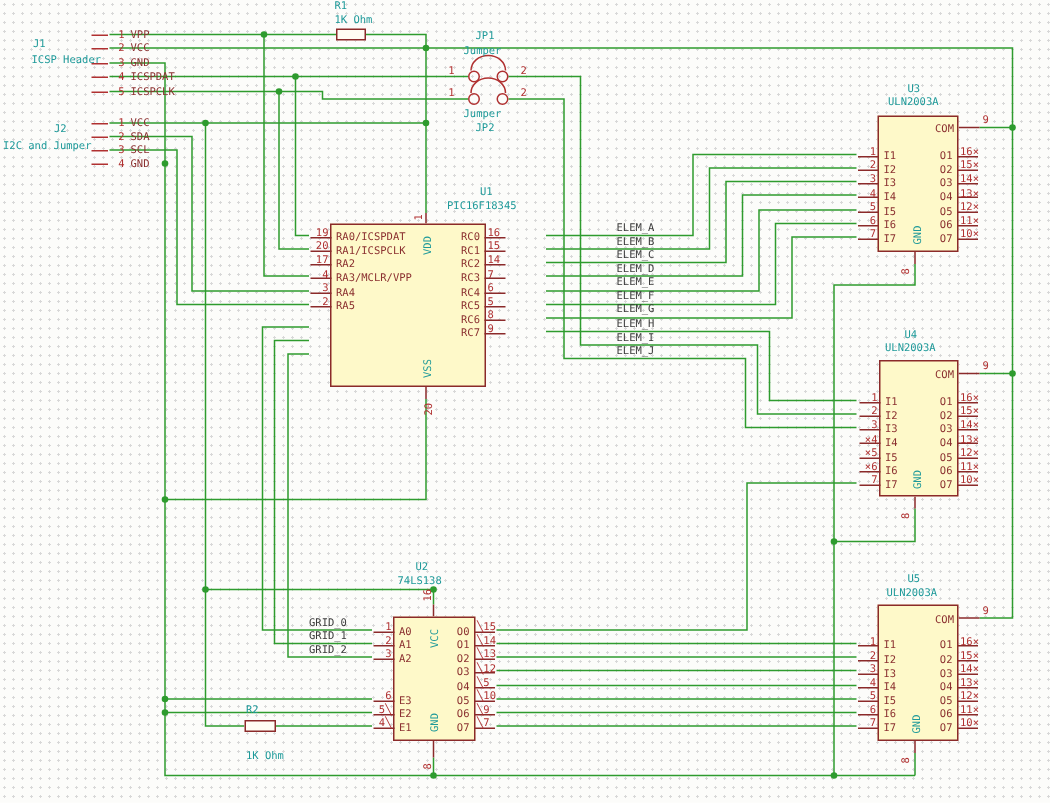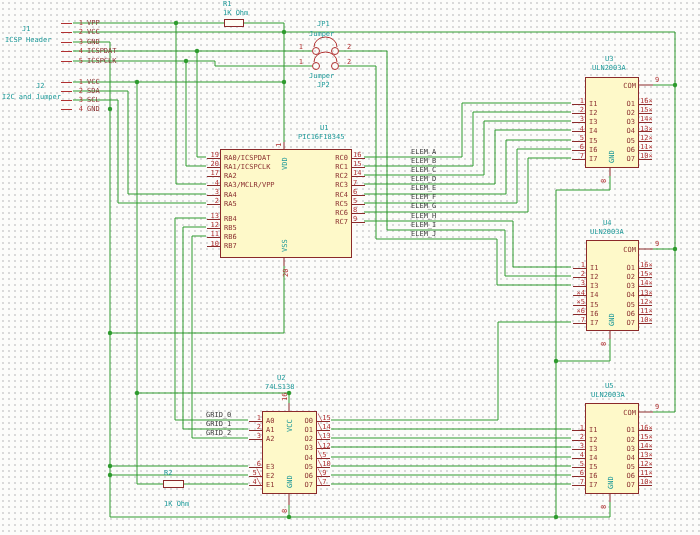--- a/index.html
+++ b/index.html
@@ -179,21 +179,21 @@
         <line x1="37" y1="8" x2="27" y2="8"></line>
           <line x1="27" y1="8" x2="27" y2="11"></line>
         <circle cx="20" cy="35" r="1" fill="#8b2a2a"></circle>
           <circle cx="20" cy="44" r="1" fill="#8b2a2a"></circle>
           <circle cx="20" cy="53" r="1" fill="#8b2a2a"></circle>
       </g>
     </g>
   </svg>
 
   <span class="ref" style="left:22,top:25px;left:22px;top:25px">J1</span>
-  <span class="ref" style="left:5px;top:36px">ICSP Header</span>
+  <span class="ref" style="left:21px;top:36px">ICSP Header</span>
   <div class="rows jrows" style="left:75px;top:18.3px;width:60px;--rh:9.4px">
 
   <div class="prow">
         <span class="pnum">1</span>
         <span class="pname">VPP</span>
       </div>
       <div class="prow">
         <span class="pnum">2</span>
         <span class="pname">VCC</span>
       </div>
@@ -241,21 +241,21 @@
   <span class="ref" style="left:164px;top:469px">R2</span>
   <span class="ref" style="left:164px;top:500px">1K Ohm</span>
 
   <span class="ref" style="left:317px;top:20px">JP1</span>
   <span class="ref" style="left:309px;top:30px">Jumper</span>
   <span class="ref" style="left:309px;top:72px">Jumper</span>
   <span class="ref" style="left:317px;top:81px">JP2</span>
 
   <span class="ref" style="left:320px;top:124px">U1</span>
   <span class="ref" style="left:298px;top:133px">PIC16F18345</span>
-  <div class="ic" style="left:220px;top:149px;width:132px;height:109px">
+  <div class="ic" style="left:220px;top:149px;width:104px;height:109px">
     <div class="rows left" style="top:3.4px">
 
     <div class="prow">
           <span class="pnum">19</span>
           <span class="pname">RA0/ICSPDAT</span>
         </div>
         <div class="prow">
           <span class="pnum">20</span>
           <span class="pname">RA1/ICSPCLK</span>
         </div>
@@ -267,39 +267,20 @@
           <span class="pnum">4</span>
           <span class="pname">RA3/MCLR/VPP</span>
         </div>
         <div class="prow">
           <span class="pnum">3</span>
           <span class="pname">RA4</span>
         </div>
         <div class="prow">
           <span class="pnum">2</span>
           <span class="pname">RA5</span>
-        </div>
-      </div>
-    <div class="rows left" style="top:64.4px">
-
-    <div class="prow">
-          <span class="pnum">13</span>
-          <span class="pname">RB4</span>
-        </div>
-        <div class="prow">
-          <span class="pnum">12</span>
-          <span class="pname">RB5</span>
-        </div>
-        <div class="prow">
-          <span class="pnum">11</span>
-          <span class="pname">RB6</span>
-        </div>
-        <div class="prow">
-          <span class="pnum">10</span>
-          <span class="pname">RB7</span>
         </div>
       </div>
     <div class="rows right" style="top:3.4px">
 
     <div class="prow">
           <span class="pnum">16</span>
           <span class="pname">RC0</span>
         </div>
         <div class="prow">
           <span class="pnum">15</span>

